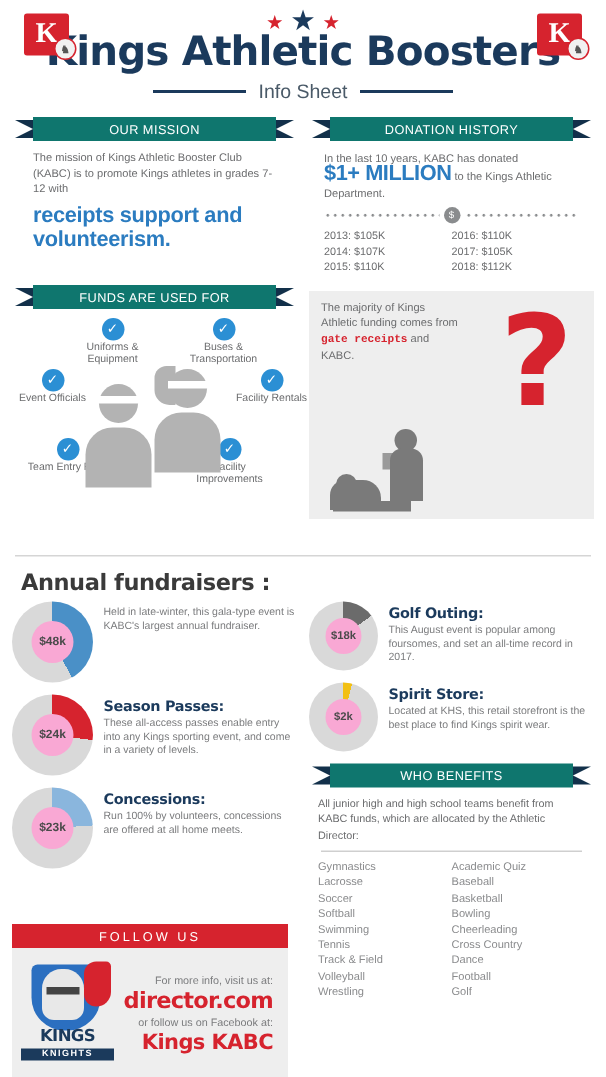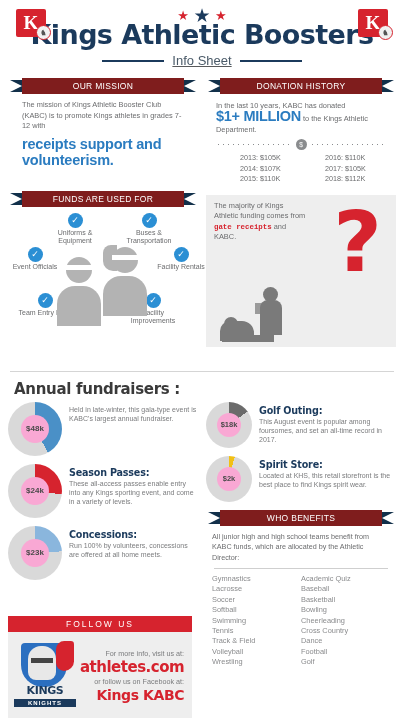--- a/index.html
+++ b/index.html
@@ -33,29 +33,29 @@
   .stars { text-align:center; padding-top:8px; height:20px; line-height:14px; }
   .stars span { font-size:13px; color:#d6232e; vertical-align:middle; }
   .stars span.mid { font-size:19px; color:#1b3a5c; }
   .title {
     text-align:center; font-size:27px; font-weight:bold;
     color:#1b3a5c; letter-spacing:-0.6px; line-height:30px;
     font-family:"DejaVu Sans", sans-serif;
   }
   .subtitle-row {
     display:flex; align-items:center; justify-content:center;
-    gap:8px; margin-top:3px;text-decoration:underline;
+    gap:8px; margin-top:3px;
   }
   .subtitle-row .rule { width:62px; height:2px; background:#1b3a5c; }
   .subtitle { font-size:13px; color:#4a5a68; }
 
   
   .banner {
     position:relative; height:16px; margin:0 14px;
-    background:#7f1d1d; color:#fff;
+    background:#0f766e; color:#fff;
     display:flex; align-items:center; justify-content:center;
     font-size:8.5px; letter-spacing:0.3px;
   }
   .banner::before, .banner::after {
     content:""; position:absolute; top:2px;
     border-top:6px solid #12304a; border-bottom:6px solid #12304a;
   }
   .banner::before { left:-12px; border-left:12px solid transparent; }
   .banner::after  { right:-12px; border-right:12px solid transparent; }
   .banner-red {
@@ -88,21 +88,21 @@
   .dots { flex:1; height:3px;
     background-image:radial-gradient(circle, #8a8c8e 0.9px, transparent 1px);
     background-size:5px 3px; }
   .coin {
     width:11px; height:11px; border-radius:50%; background:#8a8c8e;
     color:#fff; font-size:6.5px; display:flex;
     align-items:center; justify-content:center;
   }
   .years { display:flex; }
   .years ul { list-style:none; flex:1; }
-  .years li { font-size:7.2px; line-height:10.5px; color:#6b6c6e;margin-left:24px; }
+  .years li { font-size:7.2px; line-height:10.5px; color:#6b6c6e; }
 
   
   .funds-box { position:relative; height:152px; margin-top:4px; }
   .funds-inner { position:relative; height:125px; margin-top:6px; }
   .fund-item { position:absolute; width:62px; text-align:center; }
   .check {
     width:15px; height:15px; border-radius:50%; background:#2b8fd4;
     color:#fff; font-size:9px; margin:0 auto 1px;
     display:flex; align-items:center; justify-content:center;
   }
@@ -474,20 +474,20 @@
       <div class="knight-logo">
         <div class="knight-shield"></div>
         <div class="knight-plume"></div>
         <div class="knight-helm"></div>
         <div class="knight-visor"></div>
         <div class="knight-name">KINGS</div>
         <div class="knight-sub">KNIGHTS</div>
       </div>
       <div class="follow-txt">
         <div class="small">For more info, visit us at:</div>
-        <div class="url">athletes.com</div>
+        <div class="url">director.com</div>
         <div class="small">or follow us on Facebook at:</div>
         <div class="fb">Kings KABC</div>
       </div>
     </div>
   </div>
 
 </div>
 
 </body></html>

